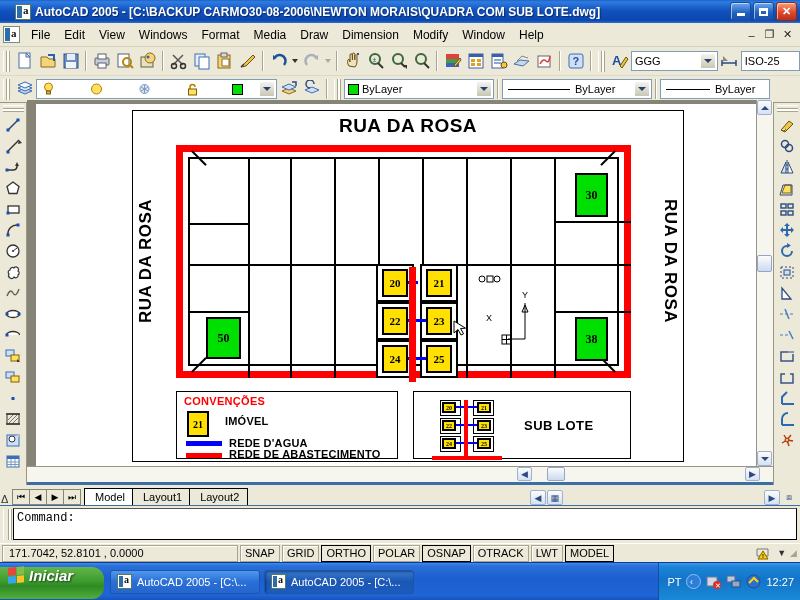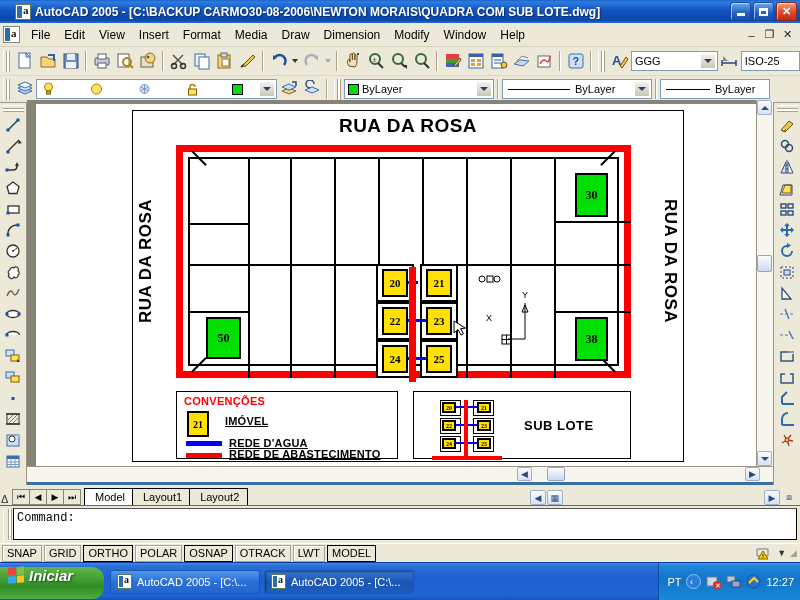--- a/index.html
+++ b/index.html
@@ -218,21 +218,21 @@
   .blueline { position: absolute; background: #0000ff; height: 3px; }
 
   
   .legendbox { position: absolute; border: 1px solid #000; background: #fff; }
   .legend-title {
     position: absolute; left: 7px; top: 3px; font: 700 11px "Liberation Sans", sans-serif;
     color: #ff0000; letter-spacing: .3px;
   }
   .legend-text {
     position: absolute; font: 700 11px "Liberation Sans", sans-serif; color: #000;
-    letter-spacing: .2px; white-space: nowrap; text-decoration: underline;
+    letter-spacing: .2px; white-space: nowrap;
   }
   .legend-swatch { position: absolute; }
 
   
   #ucs { position: absolute; left: 310px; top: 130px; }
   #crosshair { position: absolute; left: 262px; top: 160px; }
   #grips { position: absolute; left: 258px; top: 163px; }
 
   
   #layoutbar {
@@ -361,21 +361,21 @@
           <span class="gl">✕</span>
         </div>
     </div>
   </div>
 
   <div class="menubar">
     <div class="doc-icon"></div>
     <div class="menu-item">File</div>
     <div class="menu-item">Edit</div>
     <div class="menu-item">View</div>
-    <div class="menu-item">Insert</div>
+    <div class="menu-item">Windows</div>
     <div class="menu-item">Format</div>
     <div class="menu-item">Media</div>
     <div class="menu-item">Draw</div>
     <div class="menu-item">Dimension</div>
     <div class="menu-item">Modify</div>
     <div class="menu-item">Window</div>
     <div class="menu-item">Help</div>
     <div class="mdi-buttons">
       <div class="mdi-btn">–</div>
       <div class="mdi-btn">❐</div>
@@ -1087,20 +1087,21 @@
       <div class="tsbtn" style="border:none;background:none">⧈</div>
     </div>
   </div>
 
   <div id="cmdpane">
     <div class="grip2"></div>
     <div id="cmdtext">Command:</div>
   </div>
 
   <div id="statusbar">
+    <div id="coords">171.7042, 52.8101 , 0.0000</div>
     <div class="sb-btn">SNAP</div>
     <div class="sb-btn">GRID</div>
     <div class="sb-btn pressed">ORTHO</div>
     <div class="sb-btn">POLAR</div>
     <div class="sb-btn pressed">OSNAP</div>
     <div class="sb-btn">OTRACK</div>
     <div class="sb-btn">LWT</div>
     <div class="sb-btn pressed">MODEL</div>
     <div class="sb-right">
       <svg width="17" height="15">

